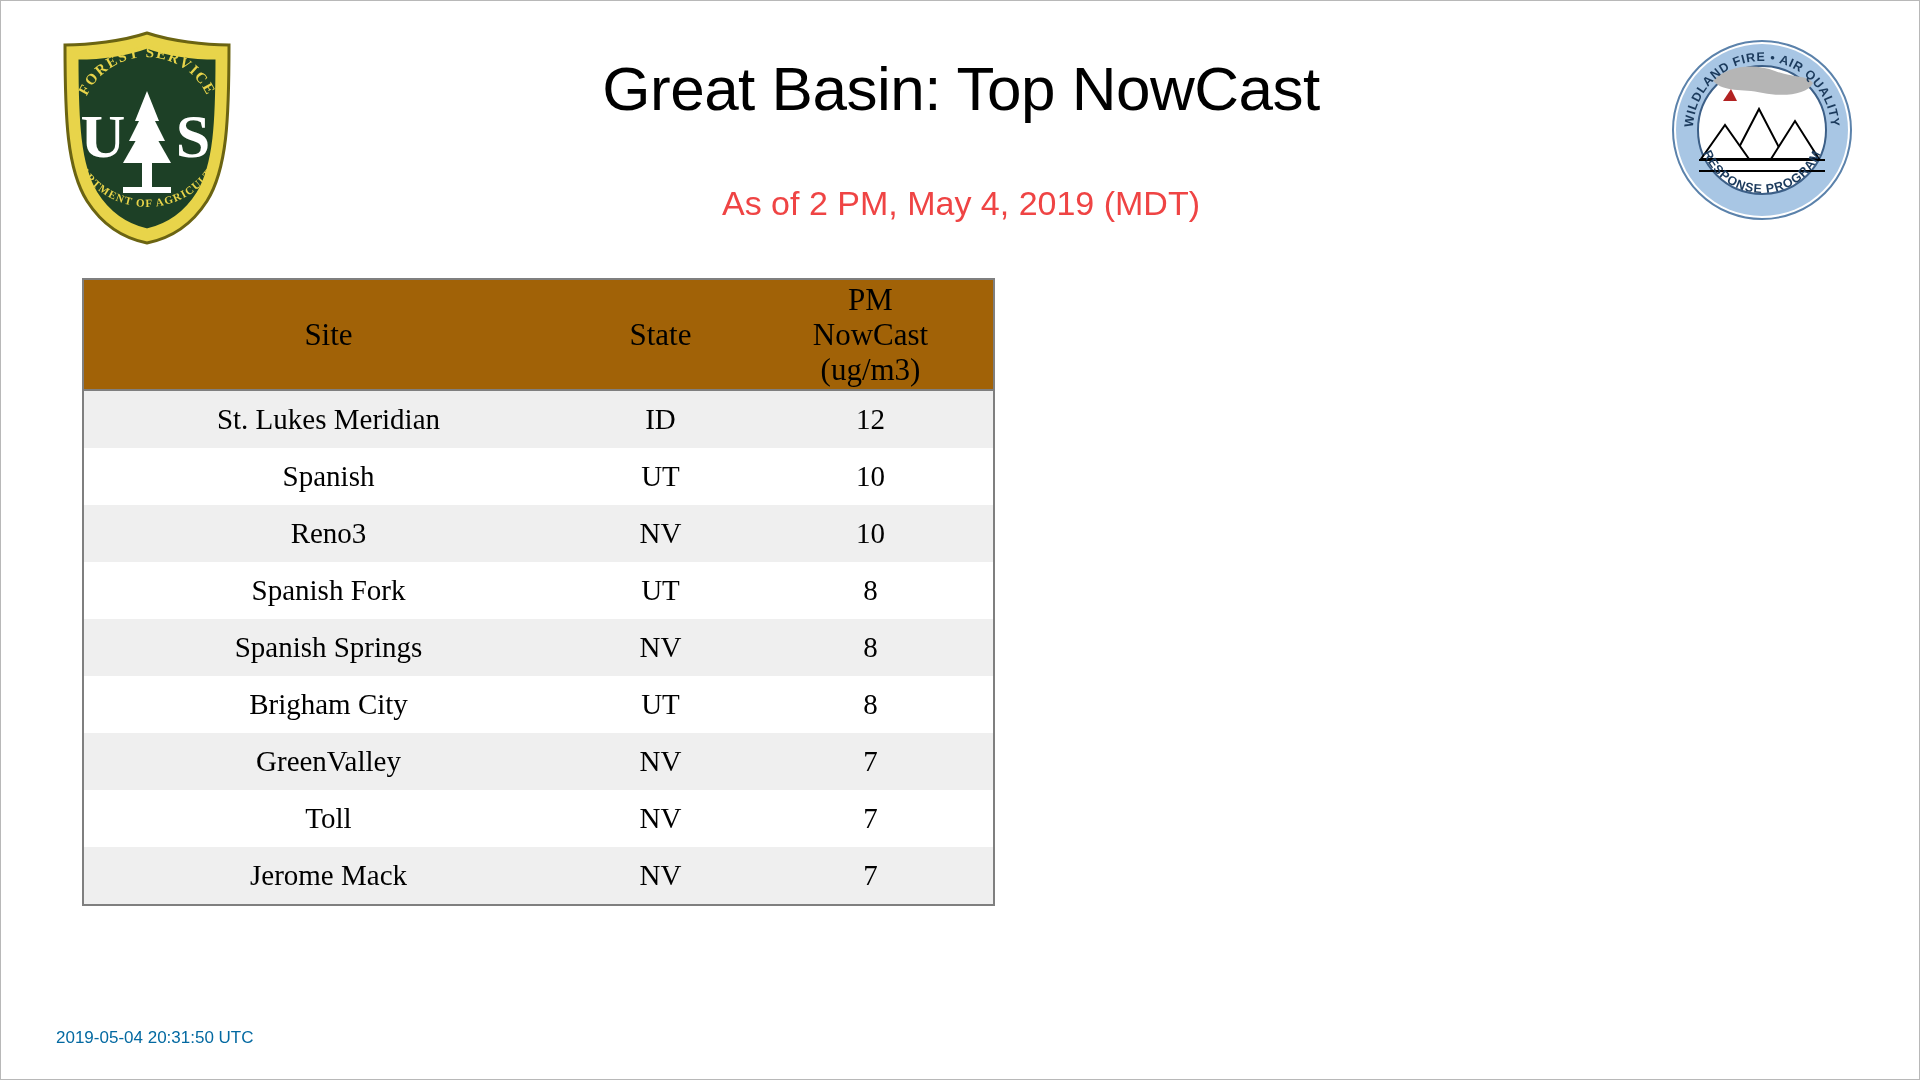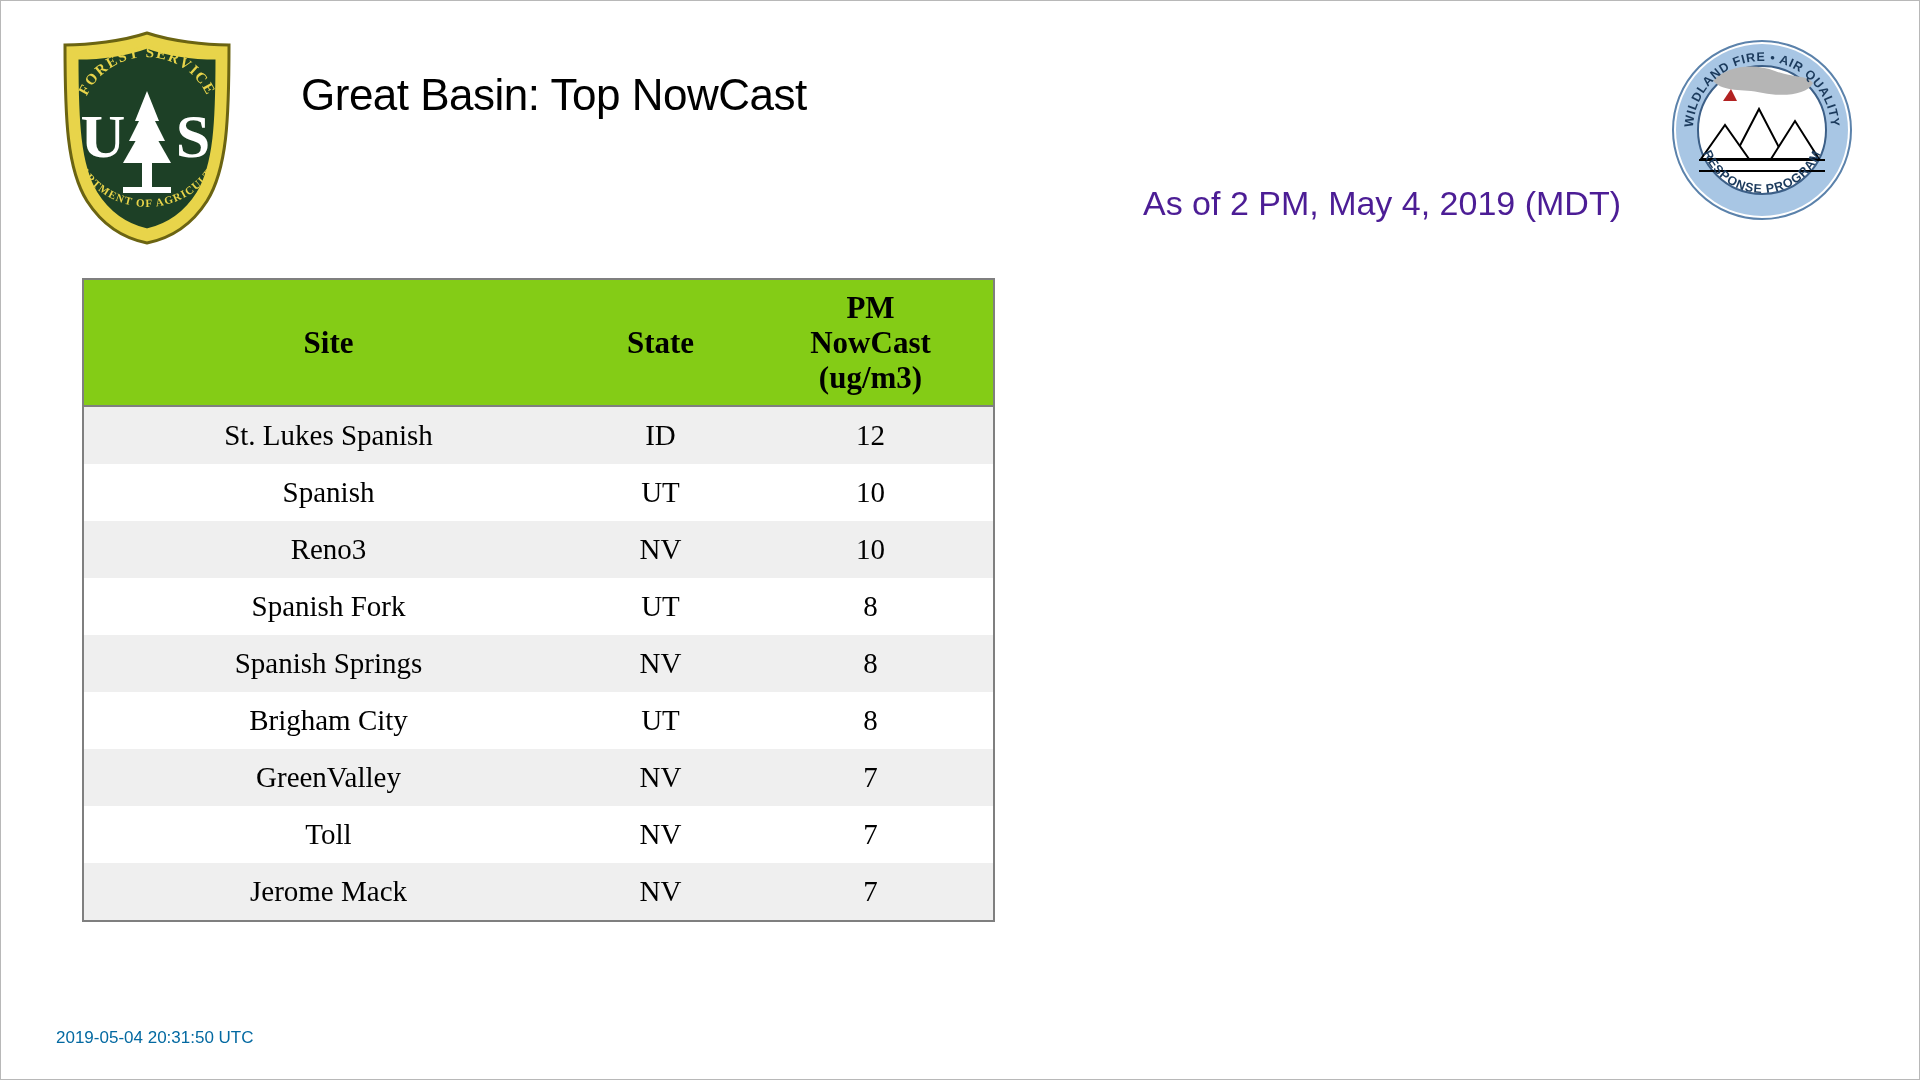--- a/index.html
+++ b/index.html
@@ -41,64 +41,65 @@
     top: 38px;
     width: 182px;
     height: 182px;
   }
   .wfaq-logo svg { display: block; }
 
   
   .title {
     position: absolute;
     left: 300px;
-    top: 62px;
+    top: 56px;
     width: 1320px;
+    text-align: center;
     font-family: "Liberation Sans", sans-serif;
-    font-size: 44px;
+    font-size: 62px;
     line-height: 64px;
     color: #000000;
     letter-spacing: -0.5px;
   }
   .subtitle {
     position: absolute;
     left: 300px;
     top: 182px;
     width: 1320px;
-    text-align: right;
+    text-align: center;
     font-family: "Liberation Sans", sans-serif;
     font-size: 34px;
     line-height: 40px;
-    color: #4c1d95;
+    color: #ef4444;
   }
 
   
   .table-wrap {
     position: absolute;
     left: 81px;
     top: 277px;
     width: 911px;
   }
   table.nowcast {
     border-collapse: collapse;
     width: 911px;
     table-layout: fixed;
     border: 2px solid #7f7f7f;
   }
   table.nowcast th {
-    background: #84cc16;
+    background: #a16207;
     border-bottom: 2px solid #7f7f7f;
     font-family: "Liberation Serif", serif;
-    font-weight: bold;
+    font-weight: normal;
     font-size: 31px;
     line-height: 35px;
     color: #000000;
     text-align: center;
     vertical-align: middle;
-    padding: 10px 4px;
+    padding: 2px 4px;
     height: 100px;
   }
   table.nowcast td {
     font-family: "Liberation Serif", serif;
     font-size: 29px;
     line-height: 33px;
     color: #000000;
     text-align: center;
     vertical-align: middle;
     height: 57px;
@@ -208,21 +209,21 @@
           <th>State</th>
           <th class="th-pm">
             <span>PM</span>
             <span>NowCast</span>
             <span>(ug/m3)</span>
           </th>
         </tr>
       </thead>
       <tbody>
         <tr>
-          <td>St. Lukes Spanish</td>
+          <td>St. Lukes Meridian</td>
           <td>ID</td>
           <td>12</td>
         </tr>
         <tr>
           <td>Spanish</td>
           <td>UT</td>
           <td>10</td>
         </tr>
         <tr>
           <td>Reno3</td>

